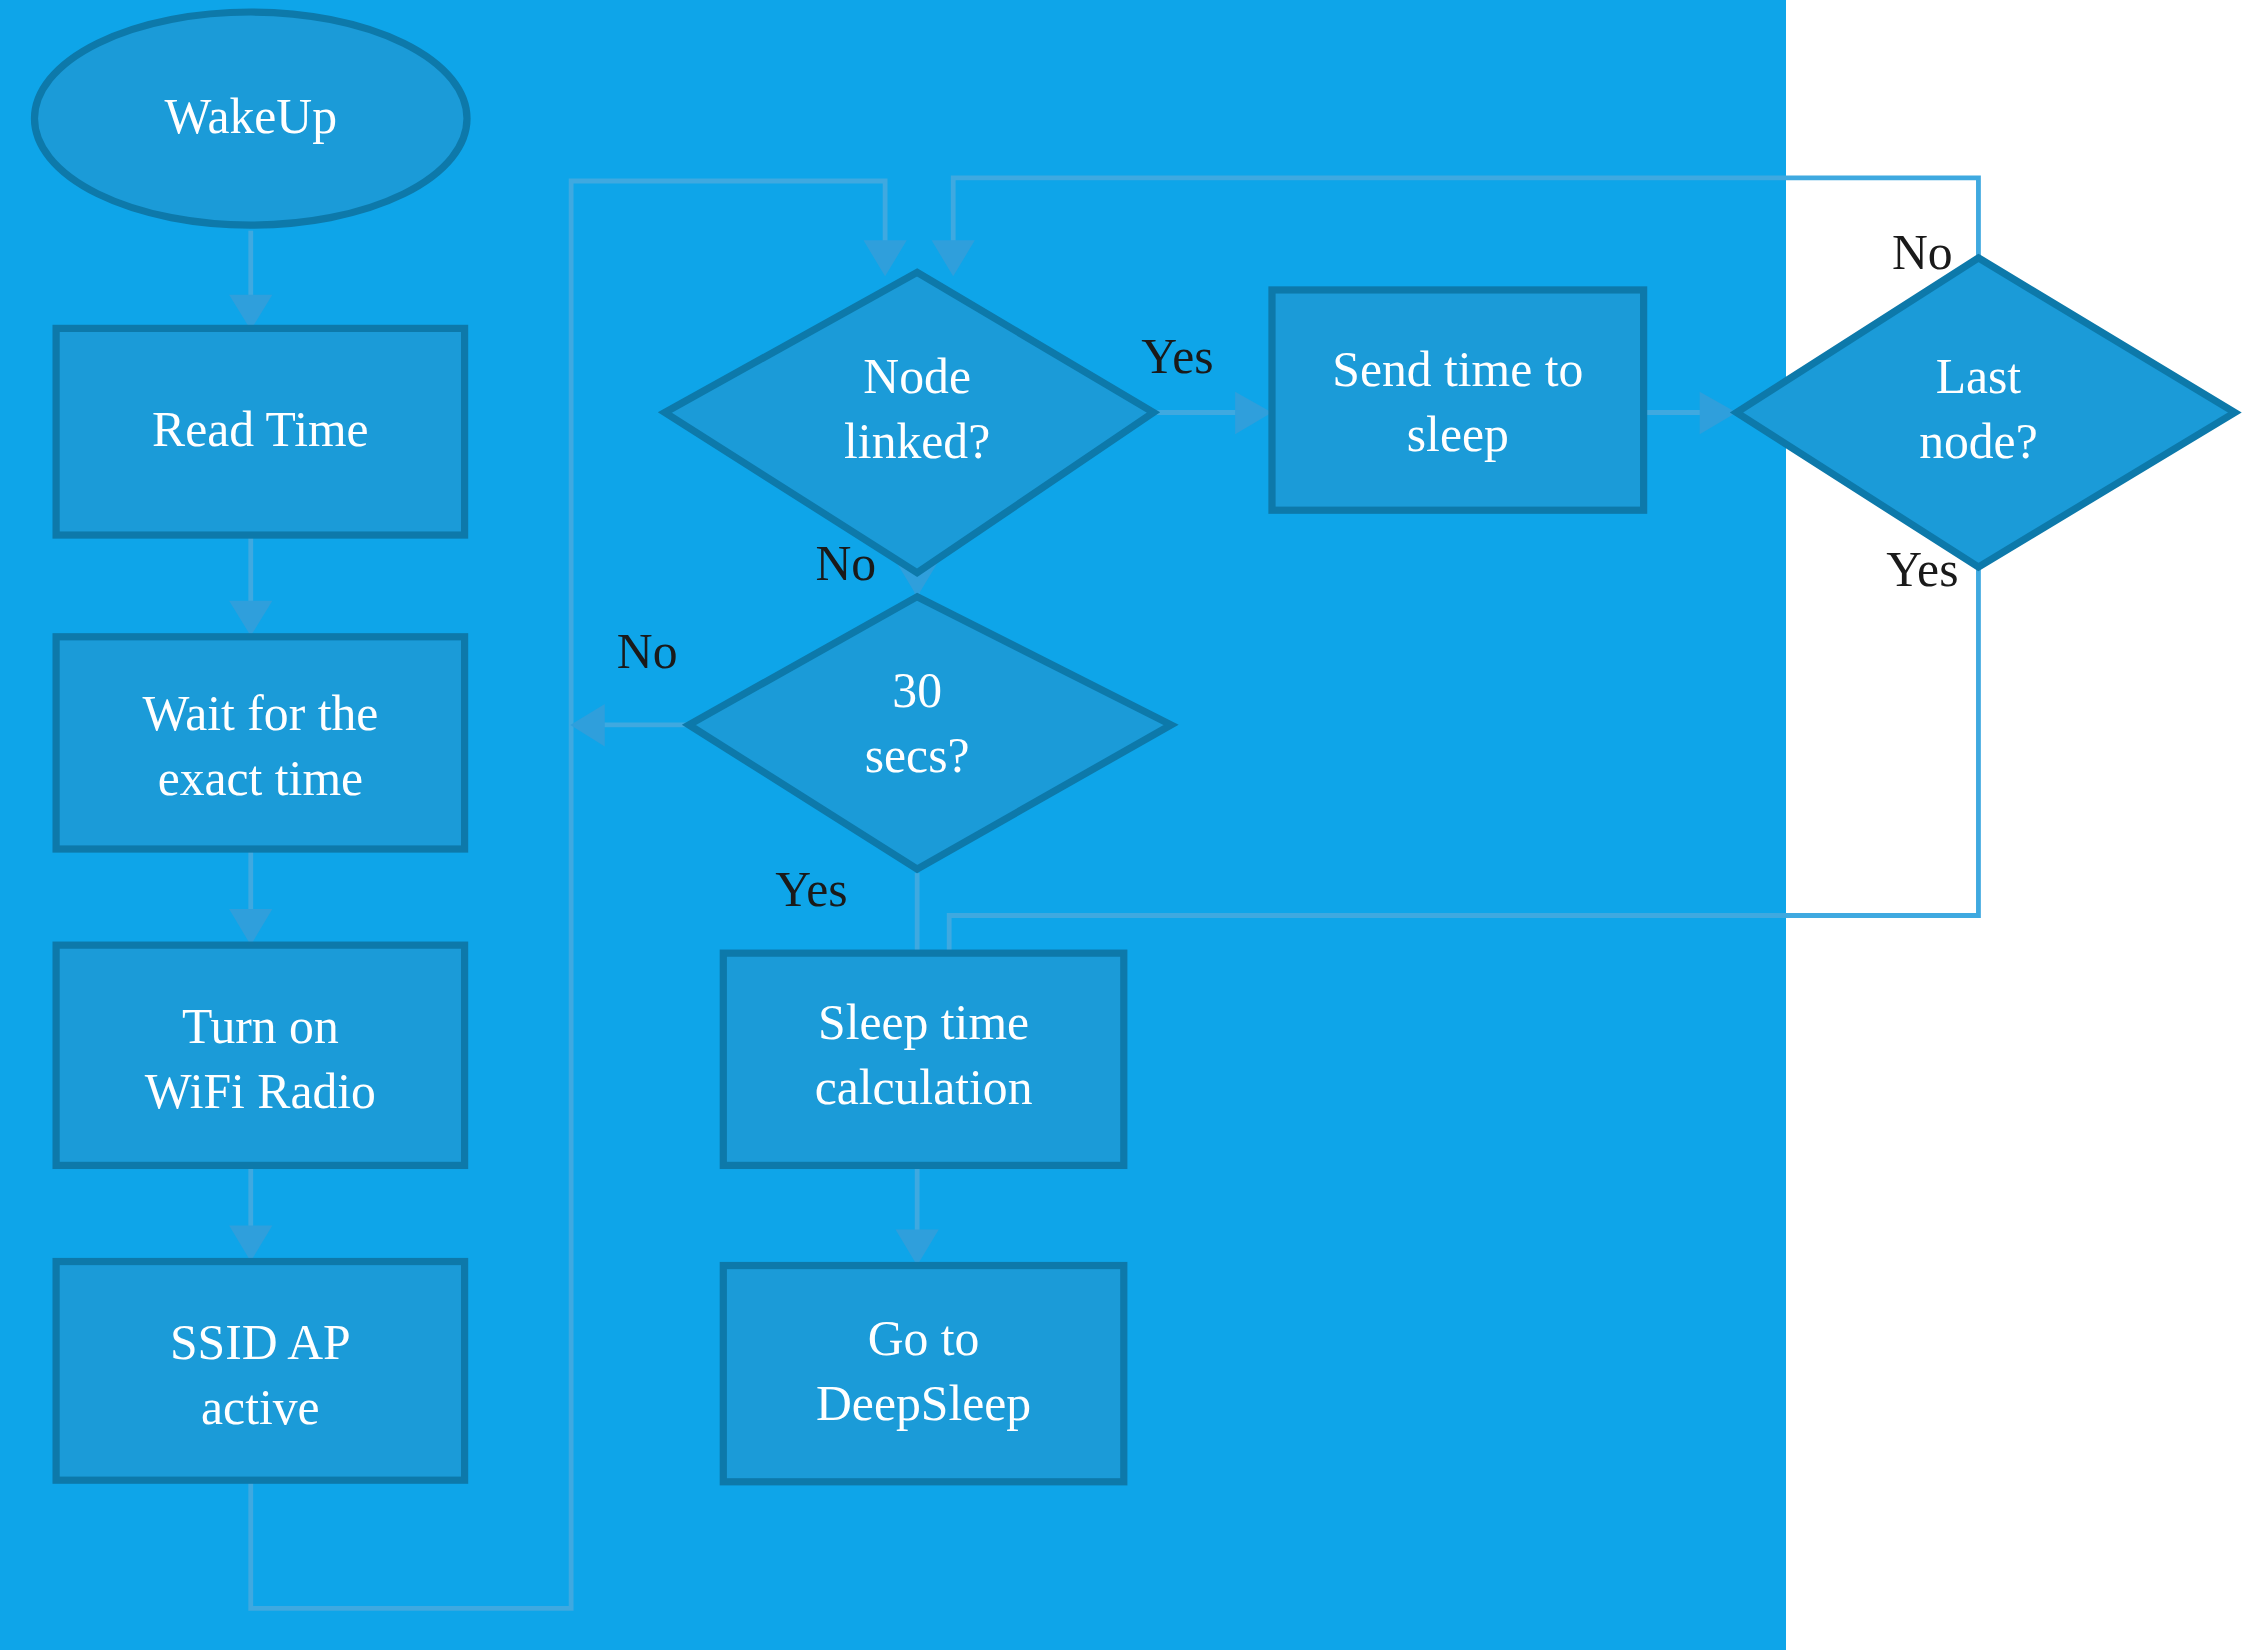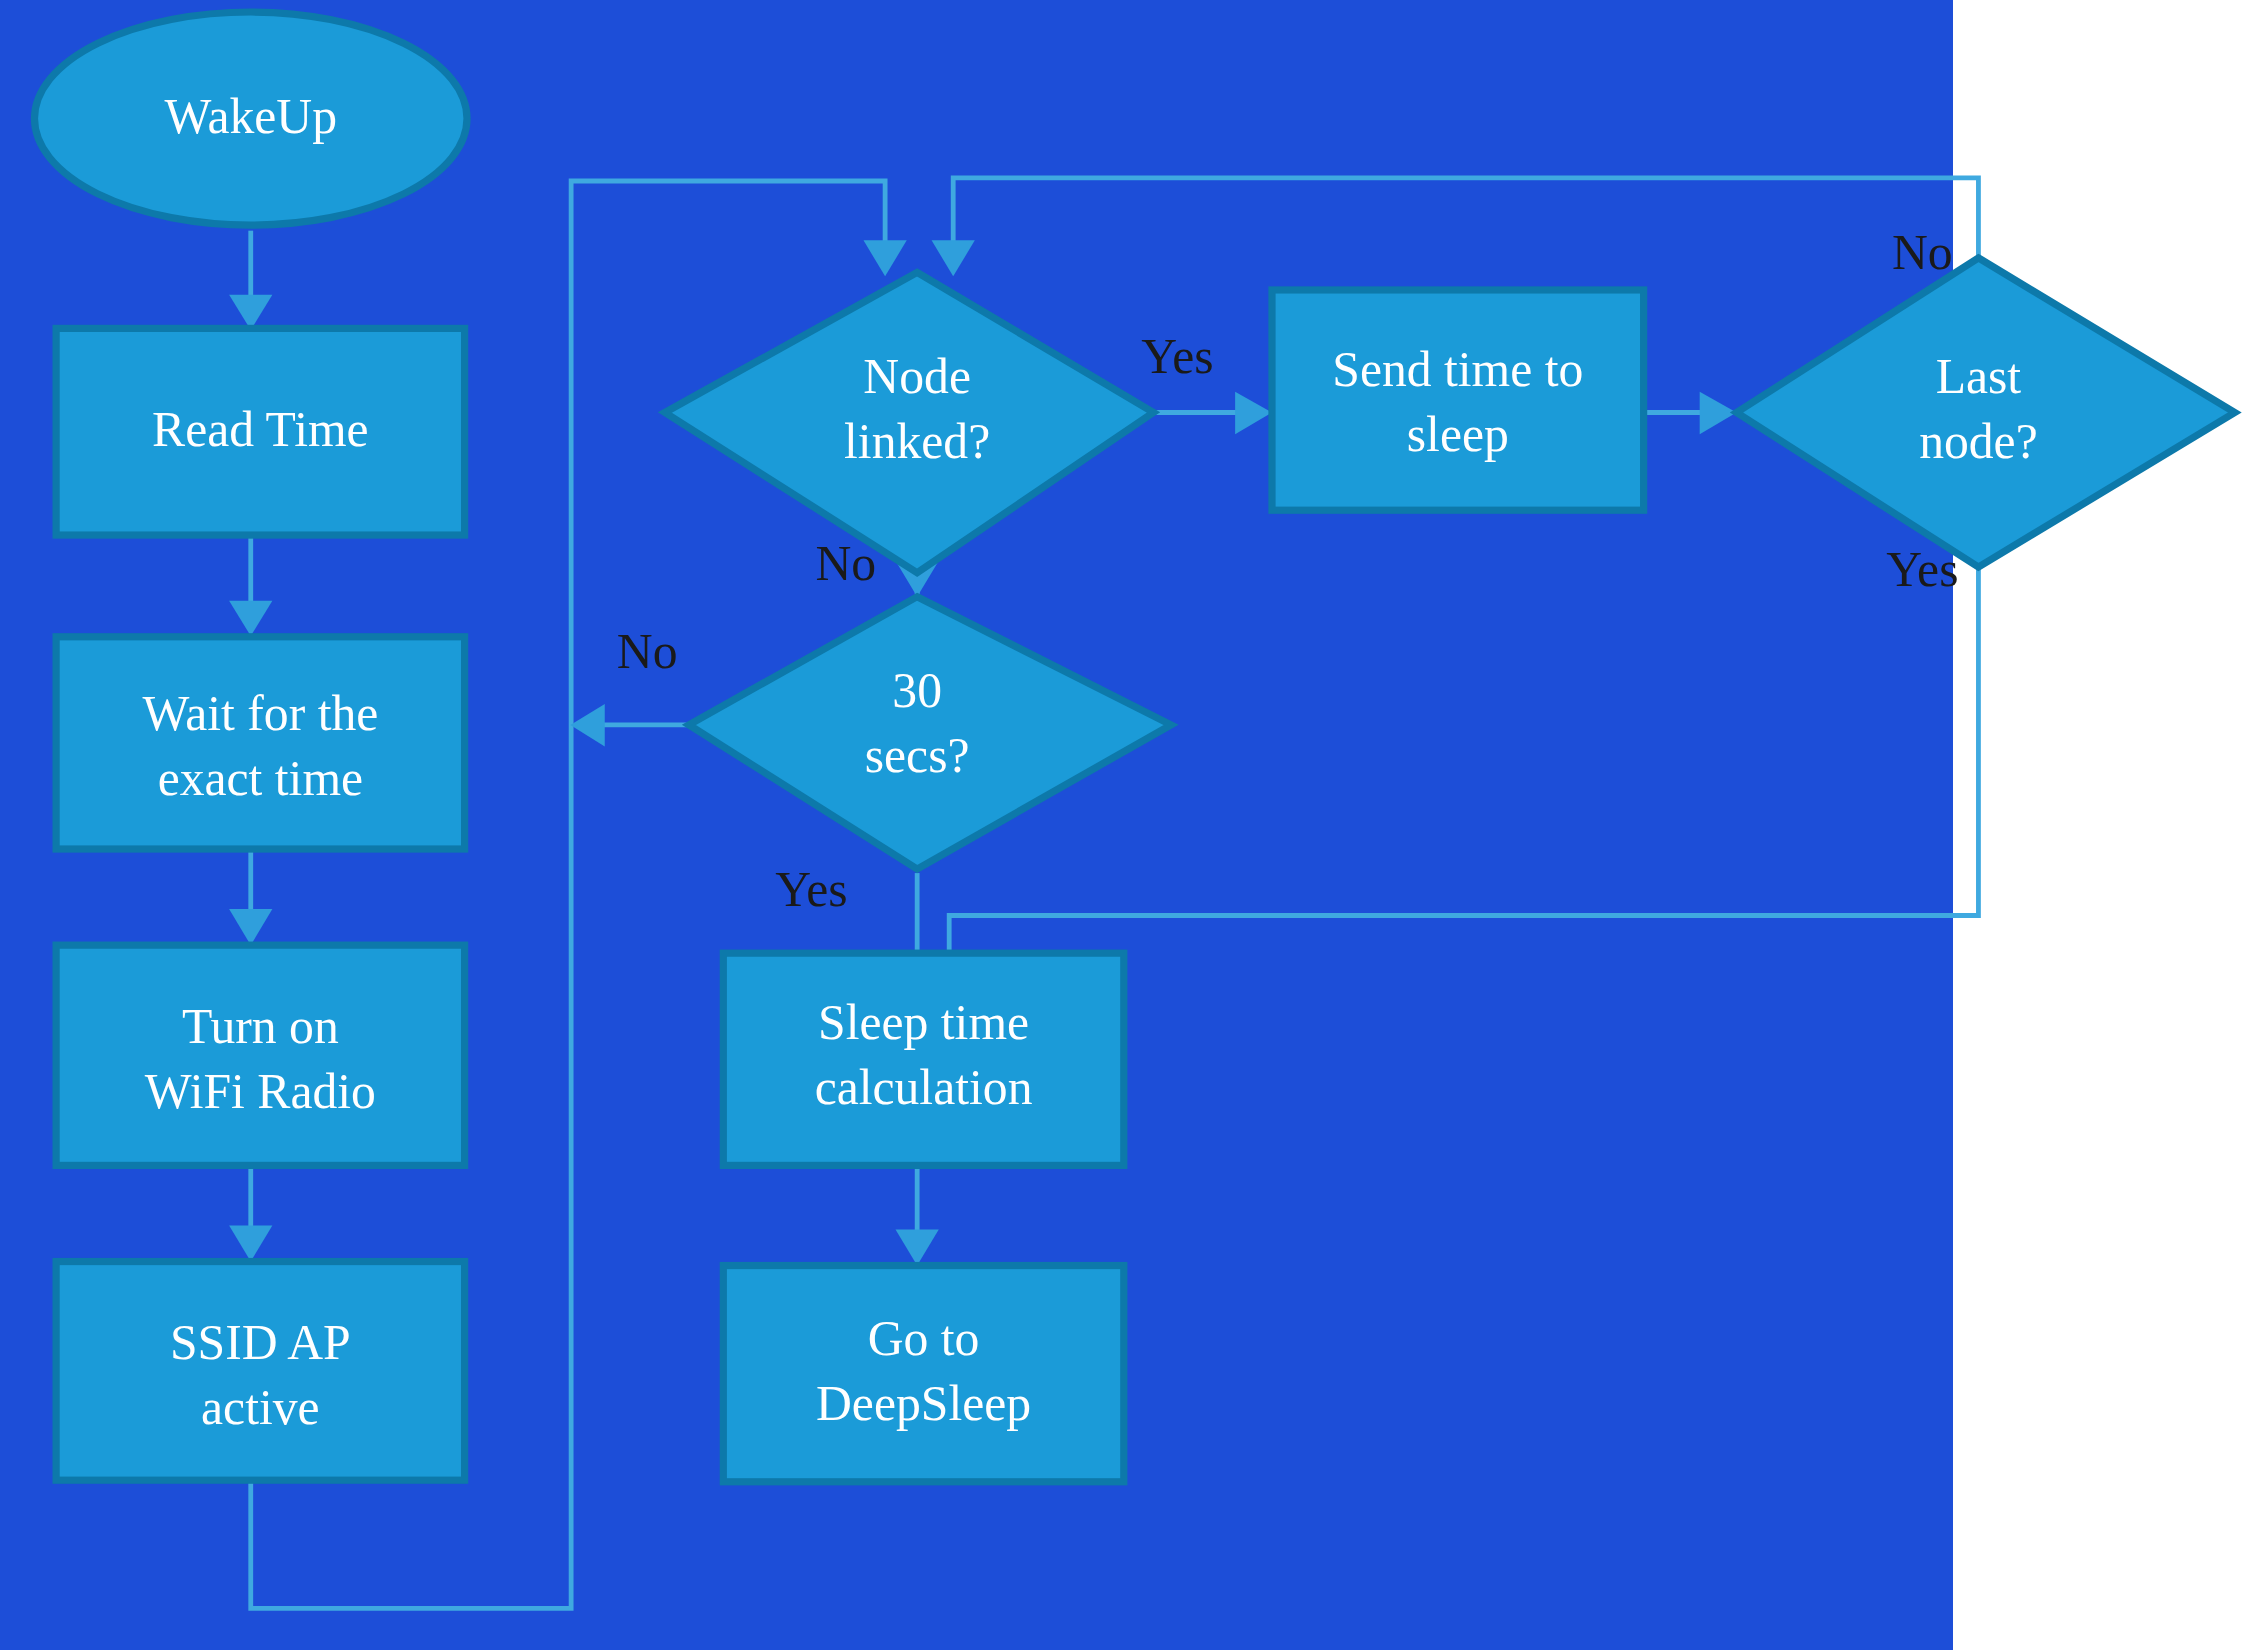--- a/index.html
+++ b/index.html
@@ -8,23 +8,23 @@
     background: #ffffff;
   }
   body {
     width: 2250px;
     height: 1650px;
     font-family: "Liberation Serif", "DejaVu Serif", serif;
     overflow: hidden;
   }
   #flowchart-root {
     position: relative;
-    width: 1953px;
+    width: 1786px;
     height: 1650px;
-    background: #1d4ed8;
+    background: #0ea5e9;
   }
   svg#flow-svg {
     position: absolute;
     top: 0;
     left: 0;
     width: 2250px;
     height: 1650px;
   }
   .node-label {
     font-family: "Liberation Serif", "DejaVu Serif", serif;

